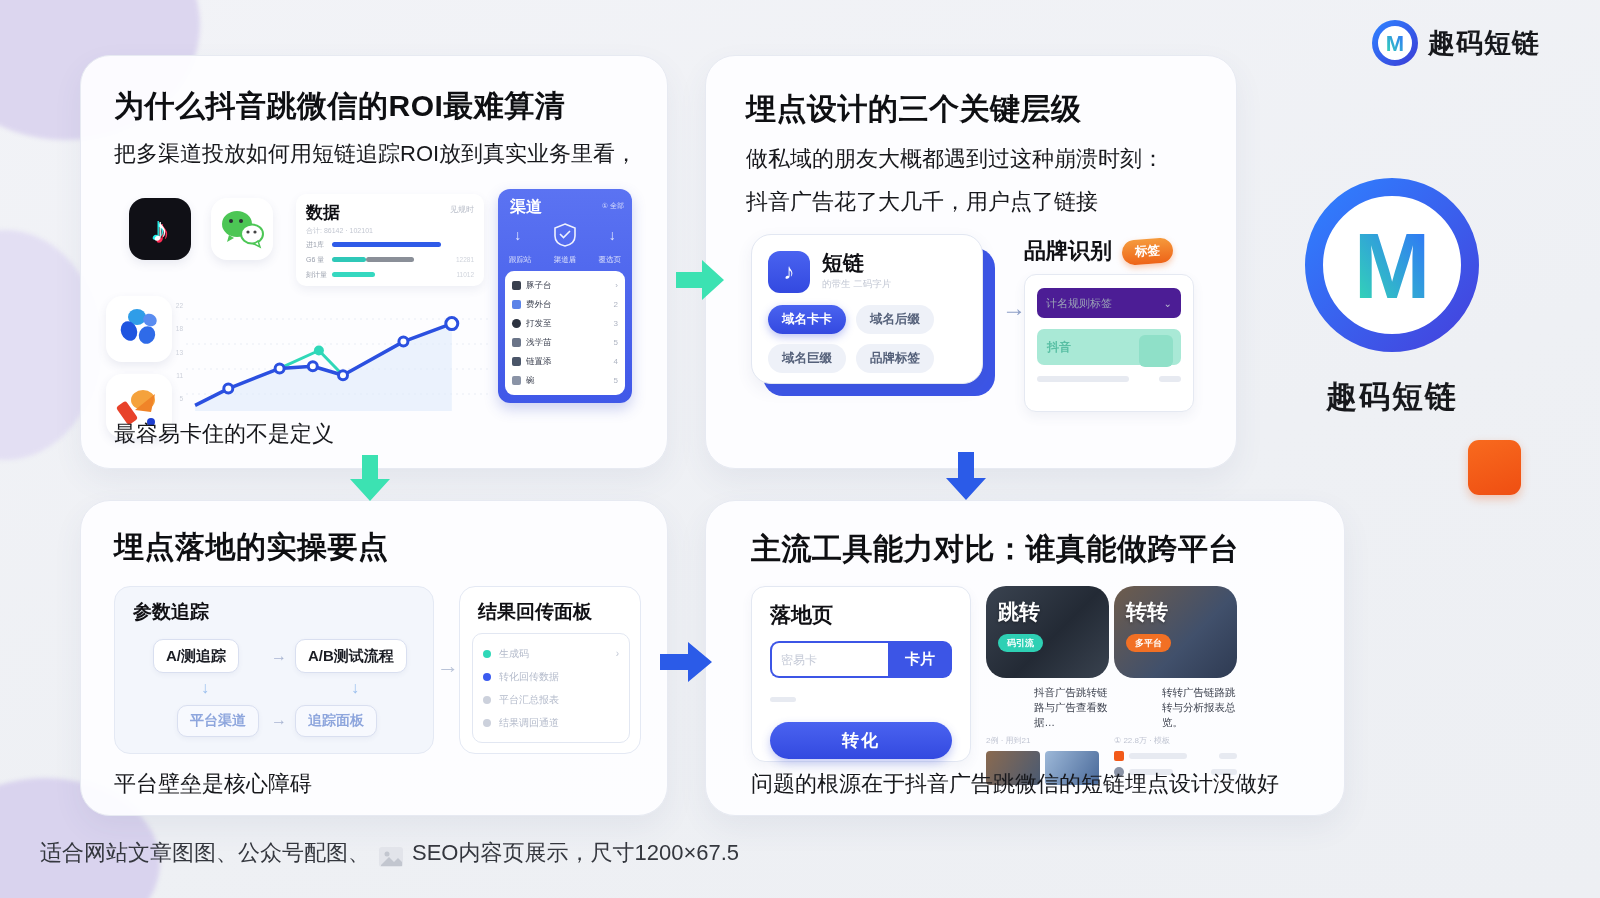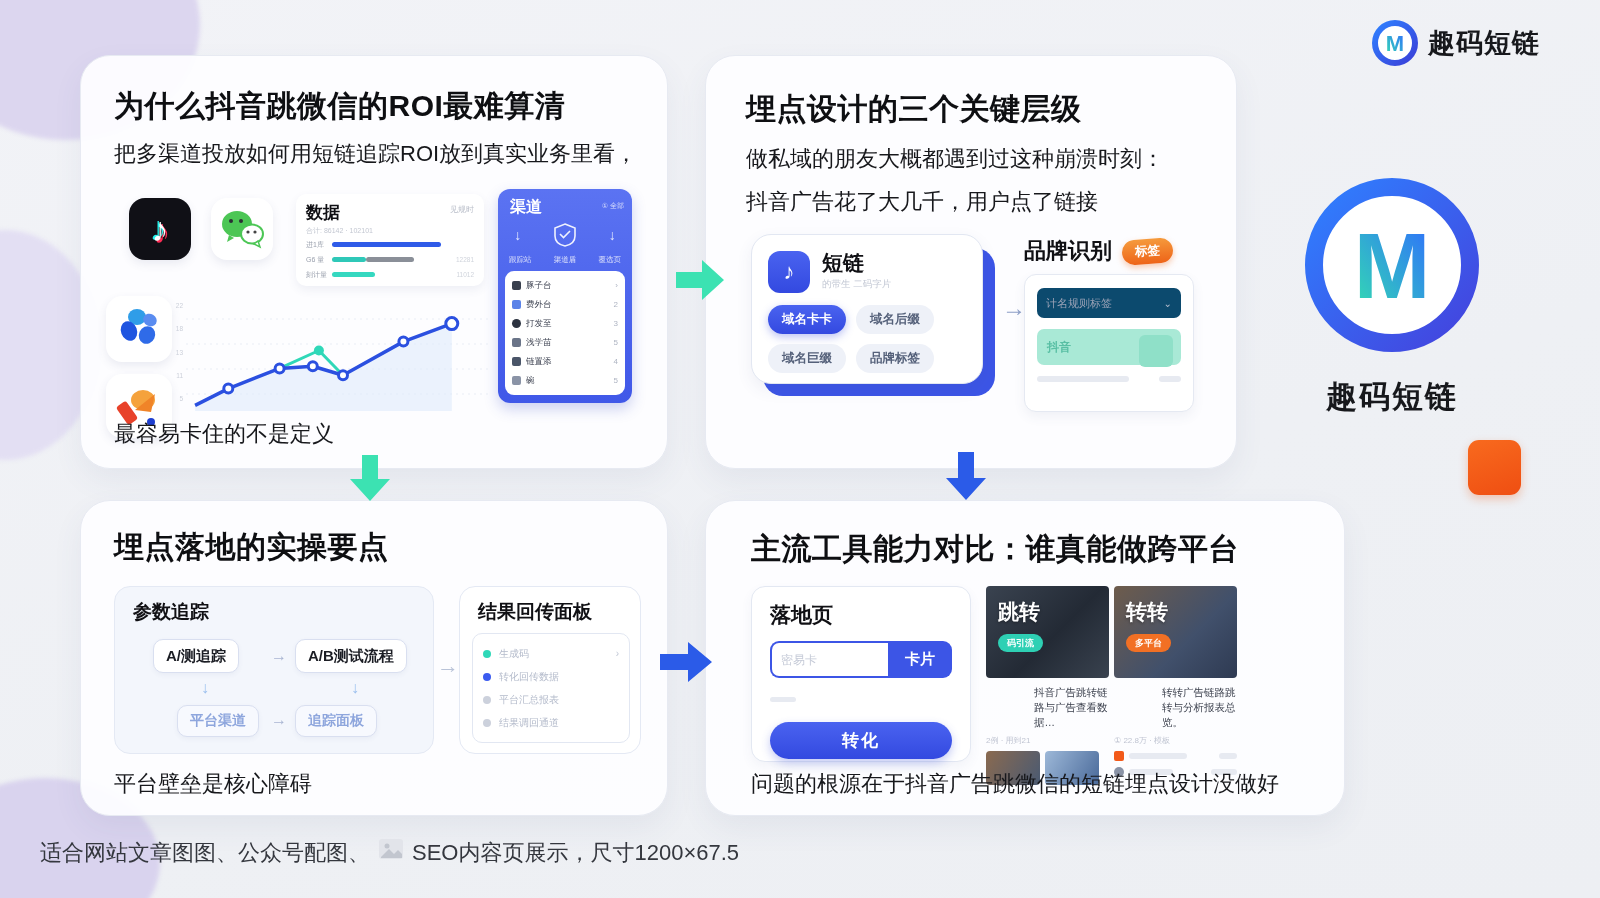--- a/index.html
+++ b/index.html
@@ -88,21 +88,21 @@
     font-size:12.5px; font-weight:700; display:flex; align-items:center; white-space:nowrap; }
   .pill.active { background:linear-gradient(180deg,#4a63f0,#3349e0); color:#fff; box-shadow:0 3px 8px rgba(60,80,220,.35); }
   .mid-arrow { position:absolute; left:296px; top:238px; font-size:24px; color:#8fa0c8; }
   .brandrow { position:absolute; left:318px; top:180px; display:flex; align-items:center; gap:10px; }
   .brandrow .br-label { font-size:22px; font-weight:800; color:#101014; }
   .badge-tag { height:25px; padding:0 13px; border-radius:13px; background:linear-gradient(180deg,#f59a3c,#ee6418);
     color:#fff; font-size:12.5px; font-weight:700; display:flex; align-items:center; transform:rotate(-4deg);
     box-shadow:0 3px 6px rgba(240,110,30,.35); }
   .tagcard { position:absolute; left:318px; top:218px; width:170px; height:138px; background:#fff;
     border:1px solid #e5e9f2; border-radius:12px; box-shadow:0 5px 12px rgba(70,80,130,.07); padding:13px 12px; }
-  .tc-select { height:30px; background:#0c4a6e; border-radius:7px; display:flex; align-items:center;
+  .tc-select { height:30px; background:#4c1d95; border-radius:7px; display:flex; align-items:center;
     padding:0 9px; font-size:11px; color:#9aa2b6; }
   .tc-select .chev { margin-left:auto; color:#b8bfce; font-size:10px; }
   .tc-tag { margin-top:11px; height:36px; background:#a9e9d6; border-radius:7px; position:relative;
     display:flex; align-items:center; padding:0 10px; font-size:12px; color:#59bfa4; font-weight:700; }
   .tc-tag .tagblob { position:absolute; right:8px; top:6px; width:34px; height:32px; border-radius:6px; background:#8fe0c8; }
   .tc-foot { margin-top:11px; display:flex; align-items:center; }
   .bar-ph { height:6px; border-radius:3px; background:#e7eaf1; }
 
   
   .ga { position:absolute; left:33px; top:85px; width:320px; height:168px; background:#f3f6fc;
@@ -130,21 +130,21 @@
   .ld-inputrow input { flex:1; min-width:0; border:2px solid #3c55e6; border-right:none; border-radius:9px 0 0 9px;
     padding:0 9px; font-size:12px; color:#454b5a; outline:none; font-family:inherit; background:#fff; }
   .ld-inputrow input::placeholder { color:#c5cad7; }
   .ld-btn { width:64px; background:#3c55e6; color:#fff; font-size:15px; font-weight:800;
     border-radius:0 9px 9px 0; display:flex; align-items:center; justify-content:center; cursor:pointer; }
   .ld-cta { margin-top:34px; height:37px; background:linear-gradient(180deg,#4a63f0,#3349e0); border-radius:19px;
     color:#fff; font-size:17px; font-weight:800; display:flex; align-items:center; justify-content:center;
     letter-spacing:2px; box-shadow:0 4px 10px rgba(60,80,220,.3); cursor:pointer; }
   .pcard { position:absolute; top:85px; width:123px; height:192px; }
   .pc2 { left:280px; } .pc3 { left:408px; }
-  .pc-img { width:123px; height:92px; border-radius:4px; position:relative; overflow:hidden; }
+  .pc-img { width:123px; height:92px; border-radius:20px; position:relative; overflow:hidden; }
   .pc2 .pc-img { background:linear-gradient(135deg,#3a4350 0%,#232a35 55%,#39424f 100%); }
   .pc3 .pc-img { background:linear-gradient(135deg,#6e5c4c 0%,#41506b 60%,#2e3a52 100%); }
   .pc-word { position:absolute; left:12px; top:12px; color:#fff; font-size:21px; font-weight:800; text-shadow:0 1px 3px rgba(0,0,0,.4); }
   .pc-badge { position:absolute; left:12px; top:48px; height:18px; padding:0 9px; border-radius:9px;
     color:#fff; font-size:9px; font-weight:700; display:flex; align-items:center; }
   .pc2 .pc-badge { background:#2ed0b4; } .pc3 .pc-badge { background:#f27024; }
   .pc-caption { margin-top:7px; font-size:10.5px; line-height:1.45; color:#3a3f4c;margin-left:48px; }
   .pc-meta { margin-top:4px; font-size:8px; color:#c0c5d2; white-space:nowrap; }
   .pc-thumbs { margin-top:5px; display:flex; gap:5px; }
   .pc-thumb { width:54px; height:34px; border-radius:4px; }
@@ -154,21 +154,21 @@
   .pc-row { display:flex; align-items:center; gap:5px; }
   .mini-ic { width:10px; height:10px; border-radius:2px; flex:none; }
 
   
   .big-logo { position:absolute; left:1303px; top:176px; width:178px; text-align:center; }
   .big-logo .bl-text { margin-top:18px; font-size:31px; font-weight:800; color:#17181c; letter-spacing:2px; }
   .orange-sq { position:absolute; left:1468px; top:440px; width:53px; height:55px; border-radius:11px;
     background:linear-gradient(160deg,#f86a1e,#ef4e12); box-shadow:0 4px 10px rgba(240,90,20,.3); }
 
   
-  .page-foot { position:absolute; left:40px; top:838px; display:flex; align-items:flex-start; gap:8px;
+  .page-foot { position:absolute; left:40px; top:838px; display:flex; align-items:flex-end; gap:8px;
     font-size:22px; color:#34373e; }
 </style>
 </head>
 <body>
 
 <div class="canvas">
 
   <div class="blob blob-a"></div>
   <div class="blob blob-b"></div>
   <div class="blob blob-c"></div>

